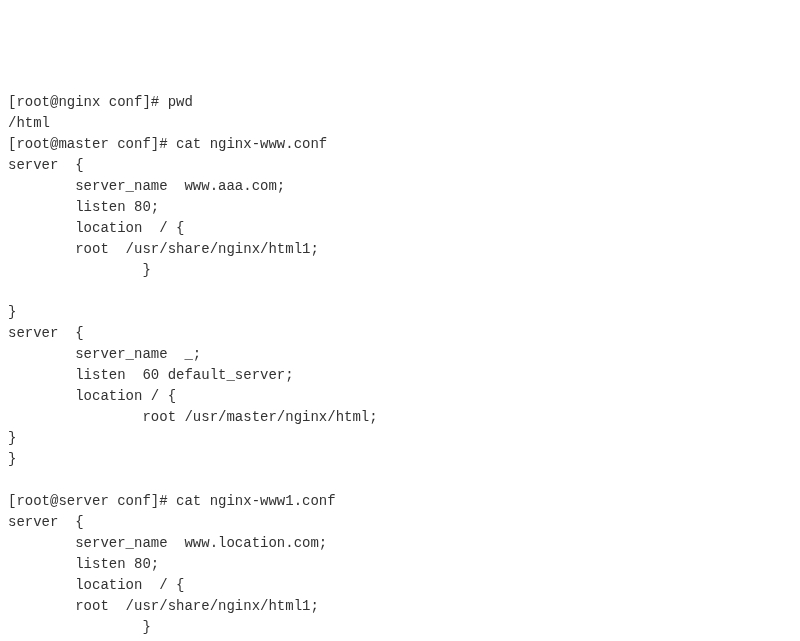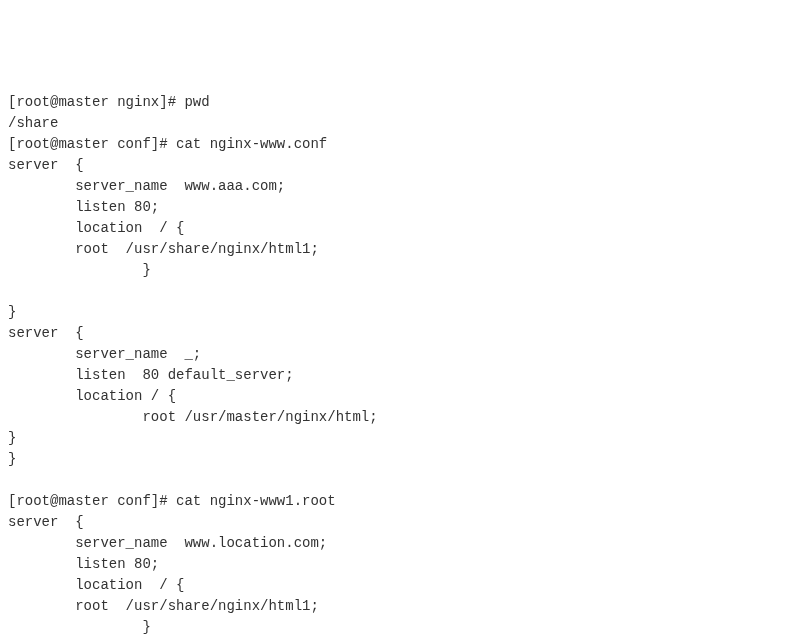--- a/index.html
+++ b/index.html
@@ -14,40 +14,40 @@
     }
     .terminal {
       font-family: "Courier New", Courier, monospace;
     }
   </style>
 </head>
 <body>
 
 
 
-<div class="terminal"><span>[root@master nginx]# pwd</span>
-<span>/share</span>
+<div class="terminal"><span>[root@nginx conf]# pwd</span>
+<span>/html</span>
 <span>[root@master conf]# cat nginx-www.conf</span>
 <span>server  {</span>
 <span>        server_name  www.aaa.com;</span>
 <span>        listen 80;</span>
 <span>        location  / {</span>
 <span>        root  /usr/share/nginx/html1;</span>
 <span>                }</span>
 <span></span>
 <span>}</span>
 <span>server  {</span>
 <span>        server_name  _;</span>
-<span>        listen  80 default_server;</span>
+<span>        listen  60 default_server;</span>
 <span>        location / {</span>
 <span>                root /usr/master/nginx/html;</span>
 <span>}</span>
 <span>}</span>
 <span></span>
-<span>[root@master conf]# cat nginx-www1.root</span>
+<span>[root@server conf]# cat nginx-www1.conf</span>
 <span>server  {</span>
 <span>        server_name  www.location.com;</span>
 <span>        listen 80;</span>
 <span>        location  / {</span>
 <span>        root  /usr/share/nginx/html1;</span>
 <span>                }</span>
 <span></span>
 
 
 

